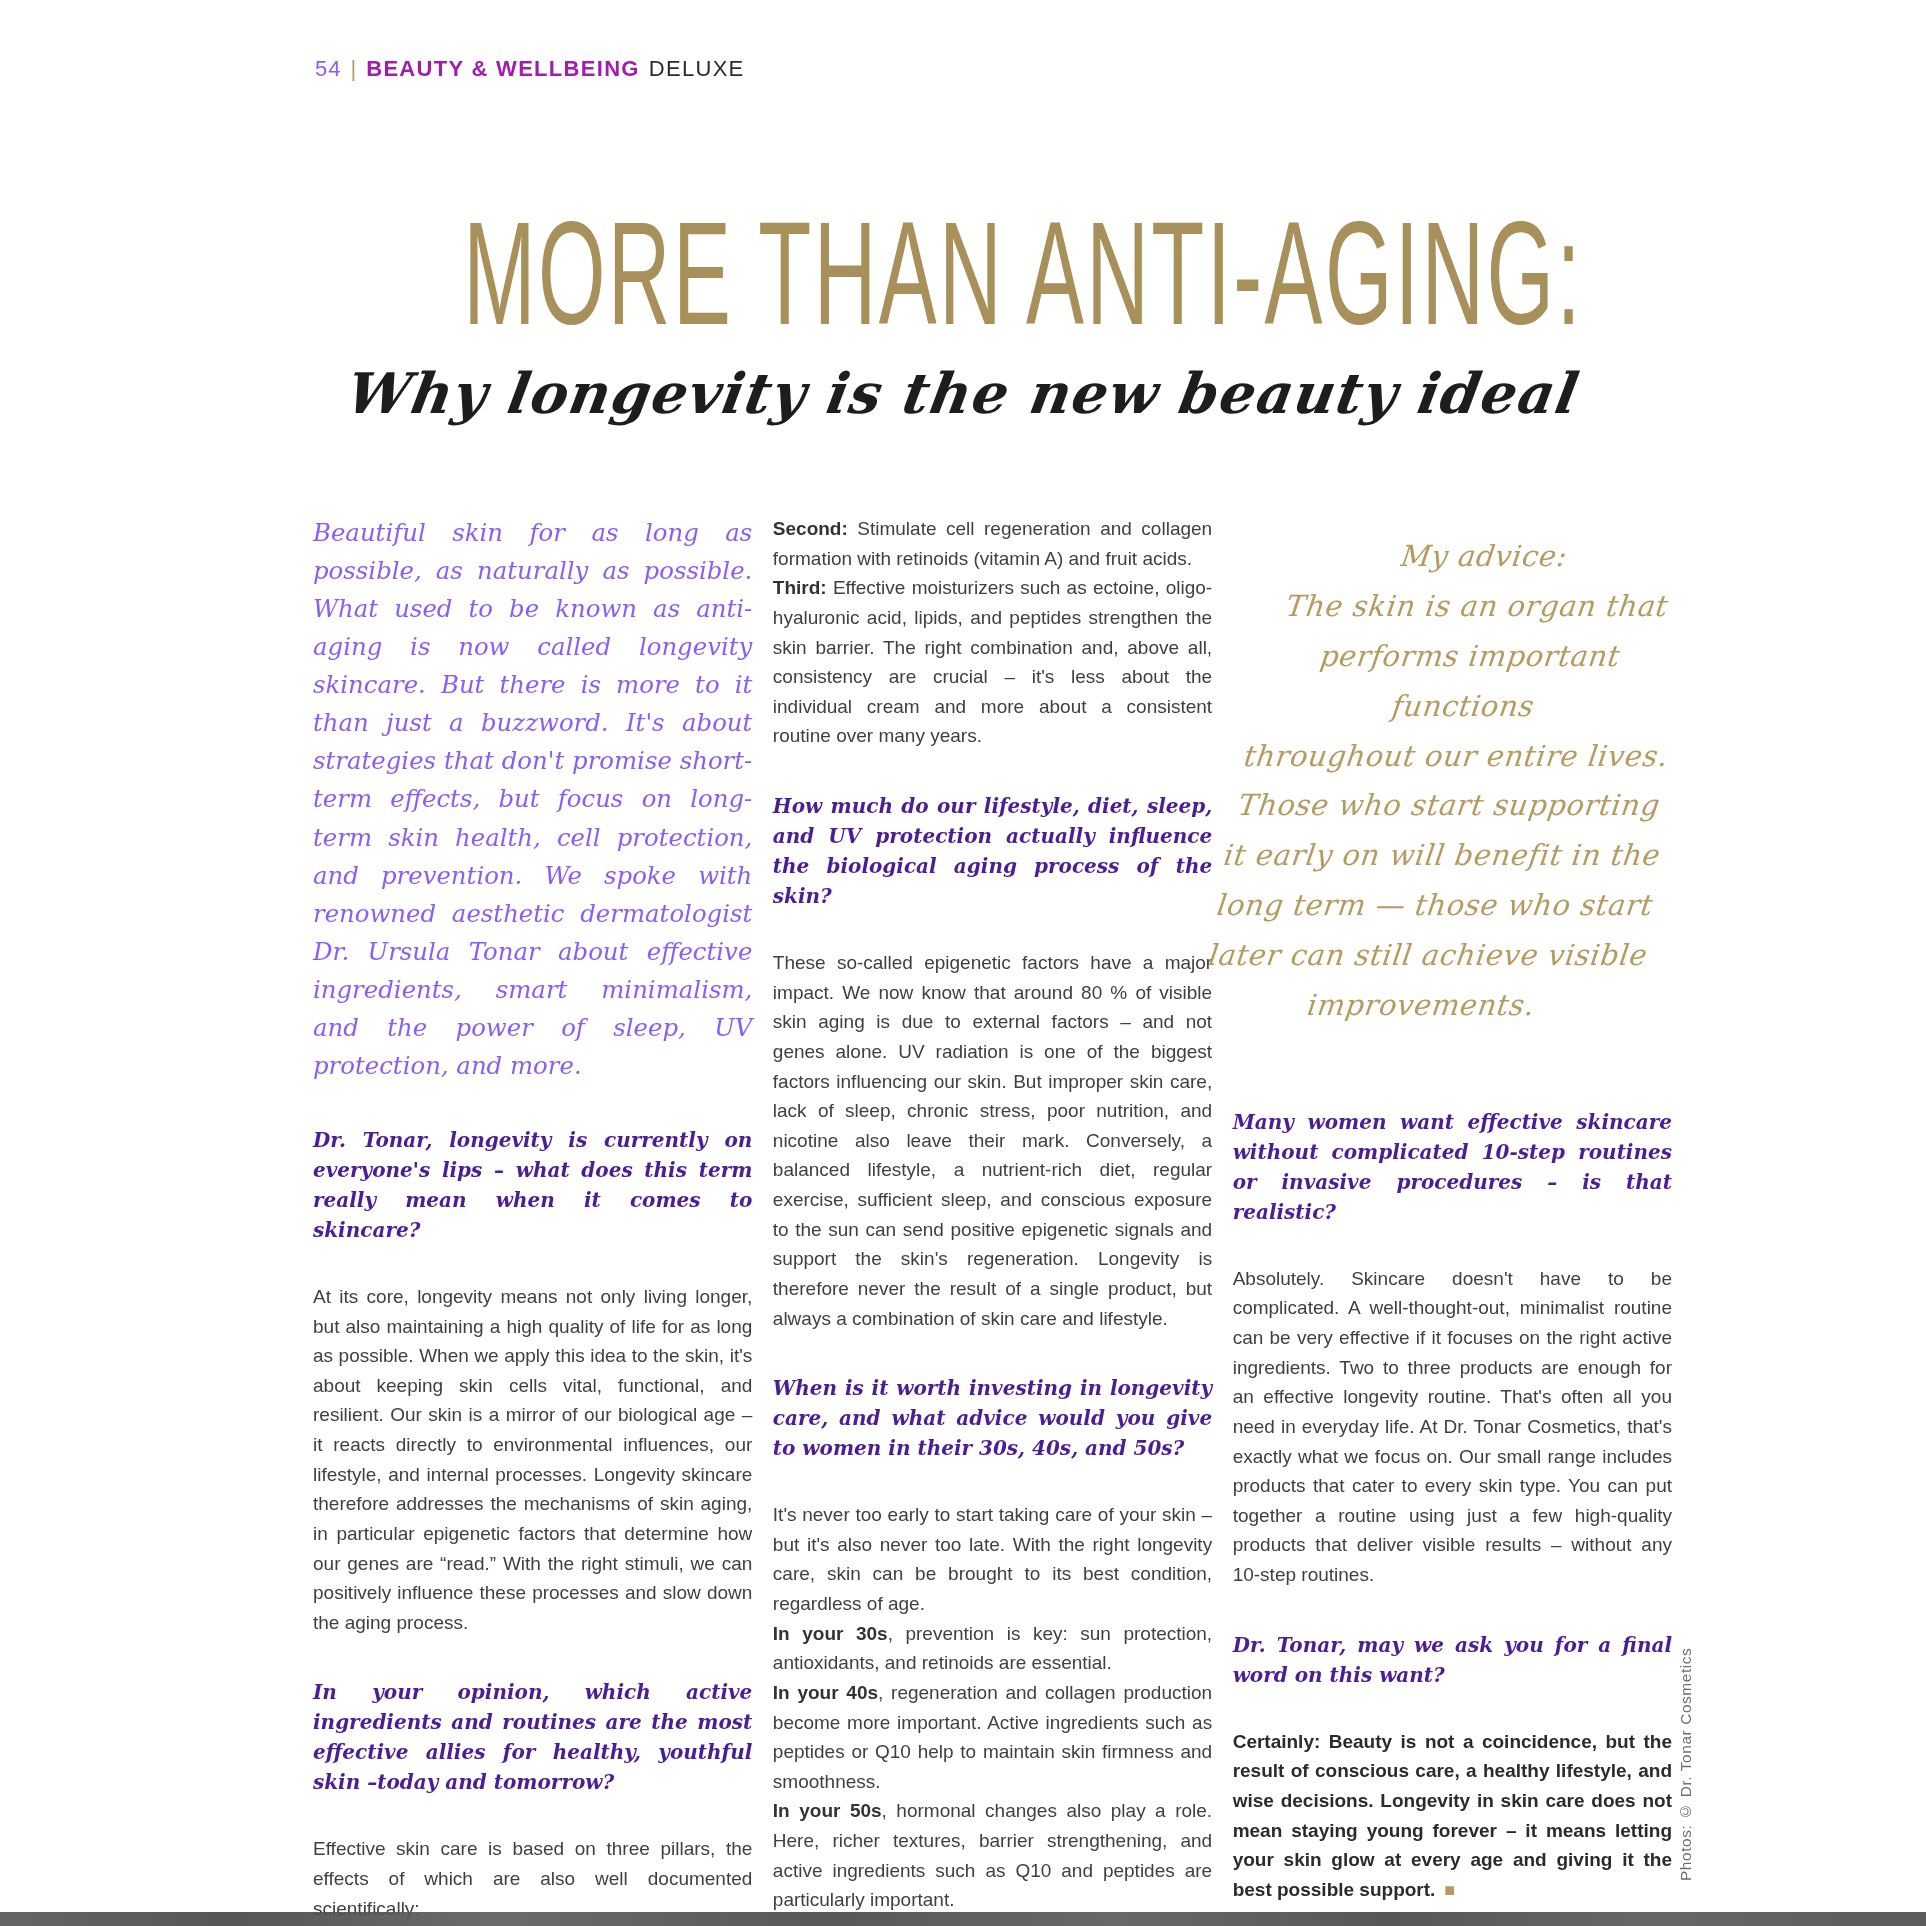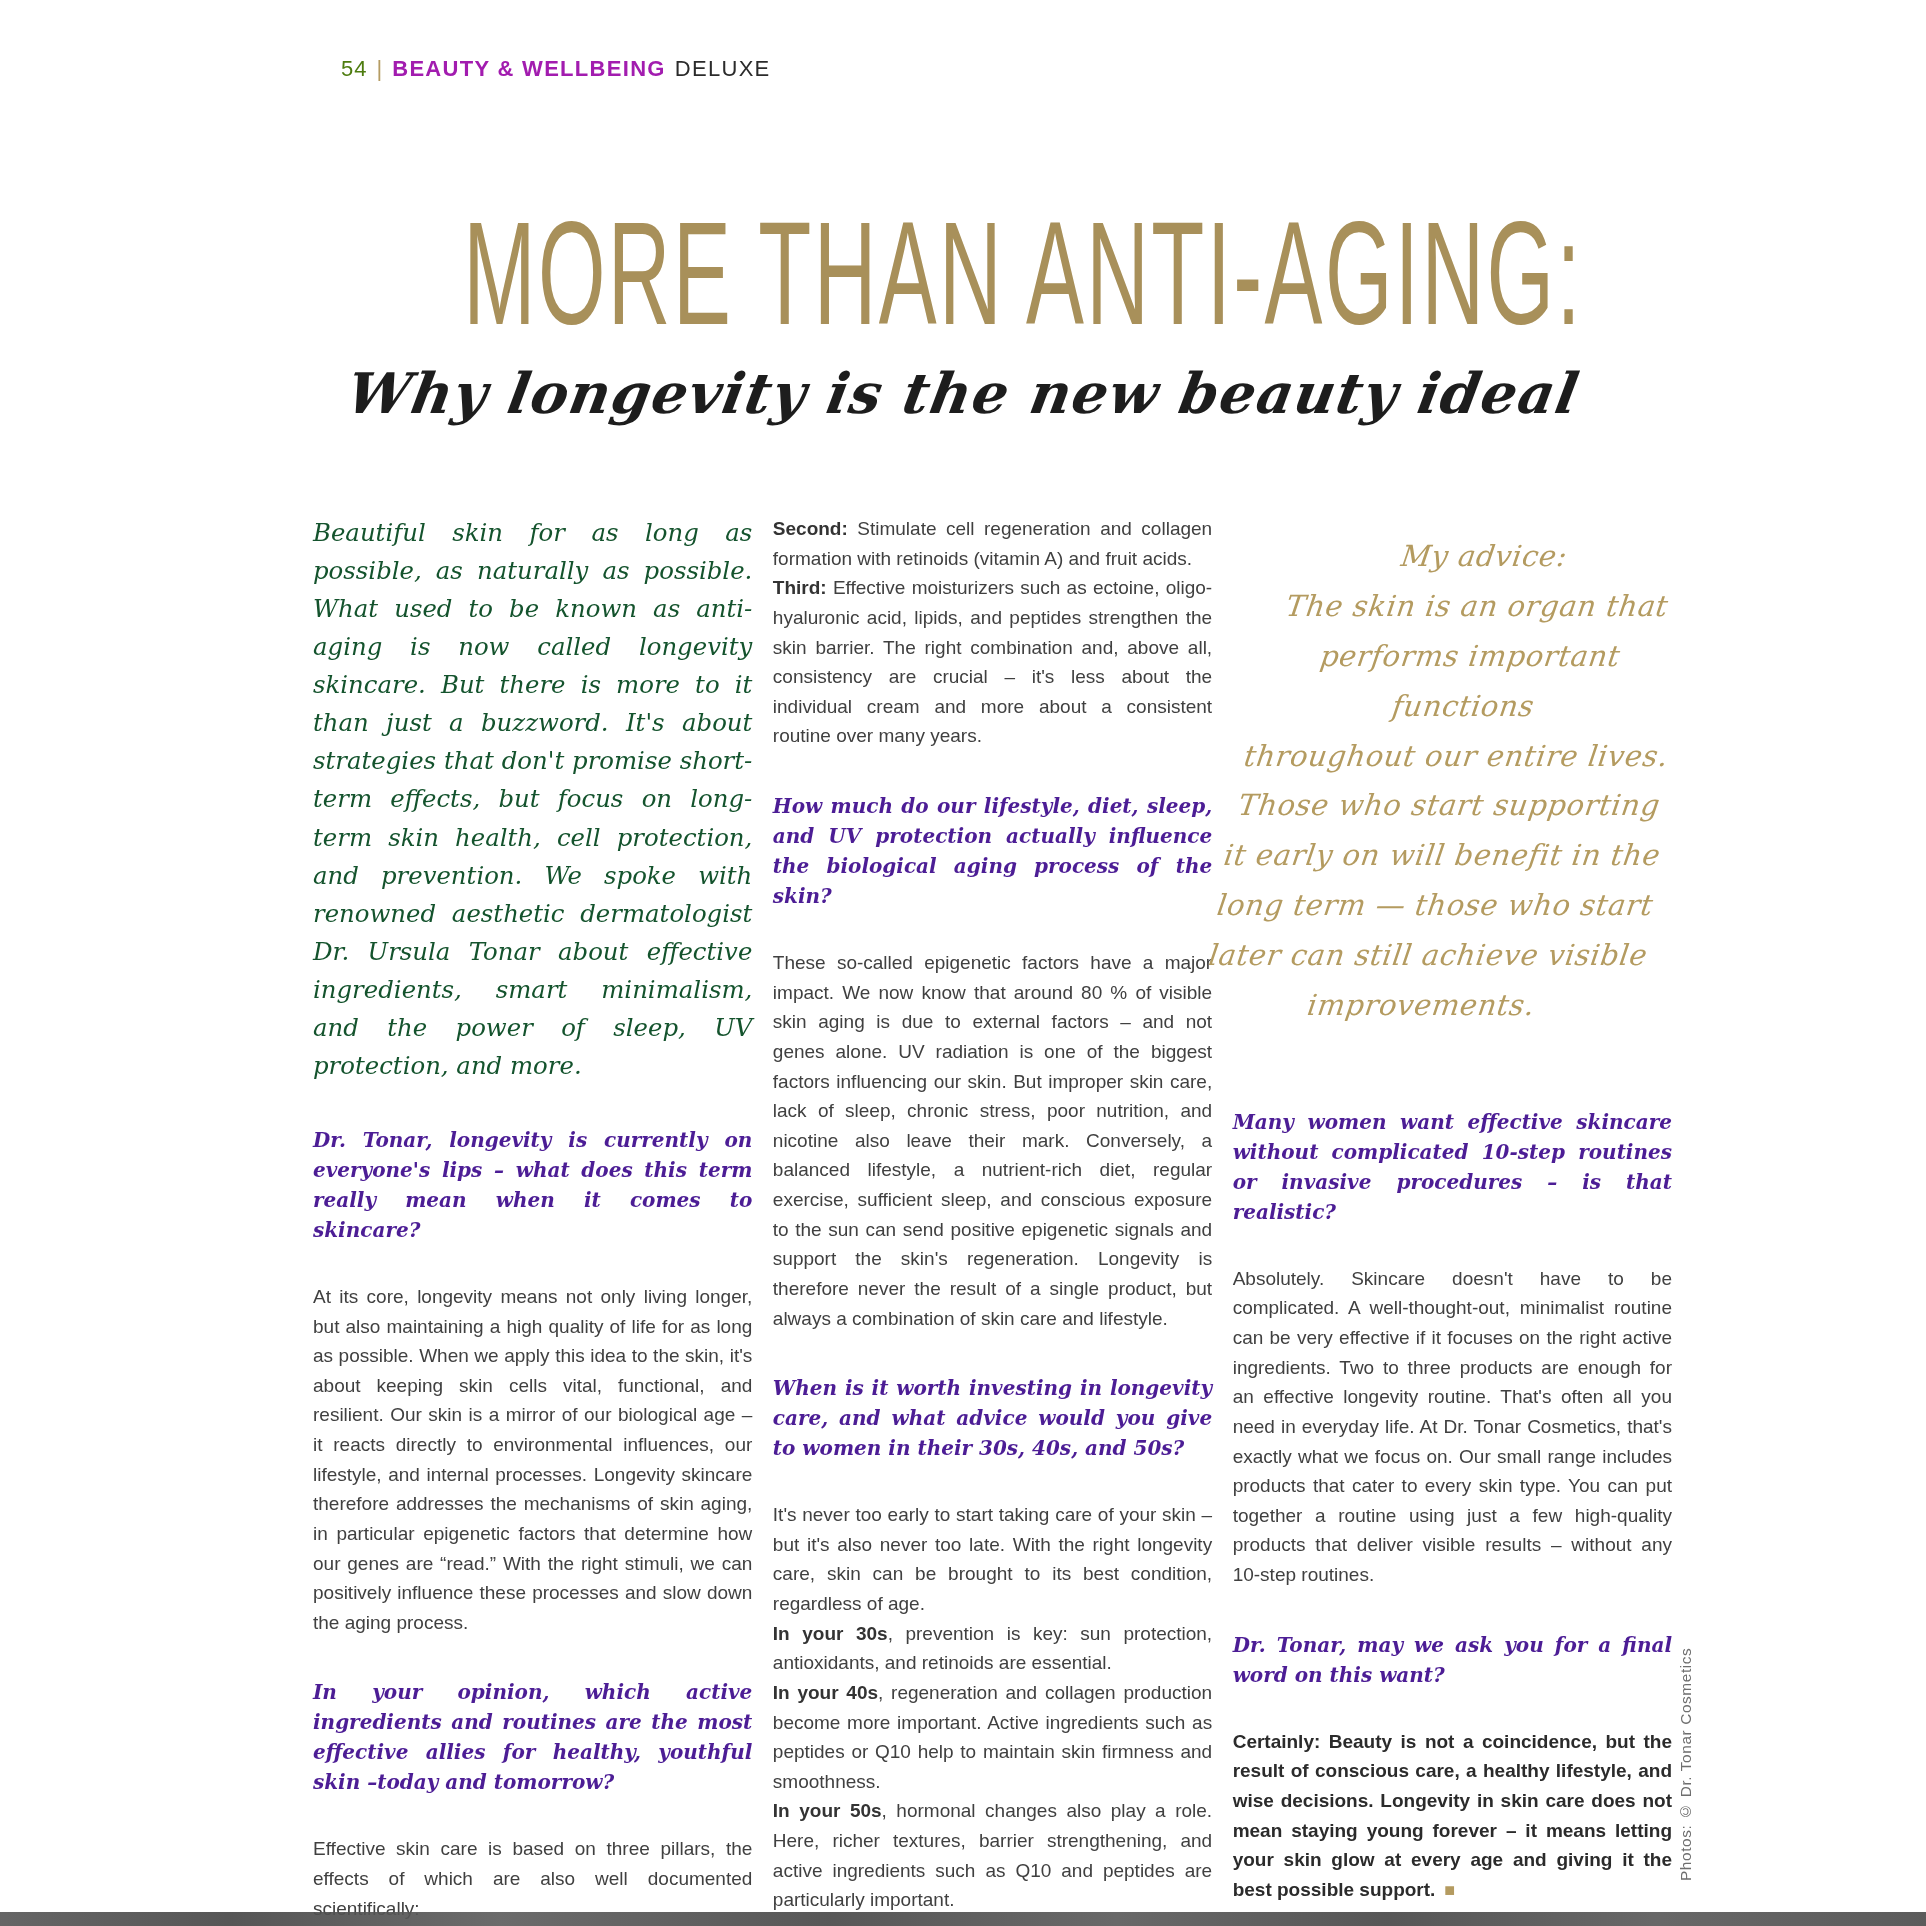--- a/index.html
+++ b/index.html
@@ -9,21 +9,21 @@
     background:#ffffff;
     overflow:hidden;
     font-family:"Liberation Sans","DejaVu Sans",sans-serif;
   }
   
   .runhead{
     position:absolute;left:315px;top:56px;
     font-size:22px;letter-spacing:1px;color:#3a3a3a;
     display:flex;align-items:baseline;gap:9px;
   }
-  .runhead .pagenum{color:#4d7c0f;font-weight:400;margin-left:26px;}
+  .runhead .pagenum{color:#8b5cf6;font-weight:400;}
   .runhead .sep{color:#b executives;}
   .runhead .sep{color:#b59c63;font-weight:400;}
   .runhead .mag{font-weight:700;color:#a21caf;letter-spacing:1.3px;}
   .runhead .edition{font-weight:400;color:#2b2b2b;letter-spacing:1.3px;}
   
   .title-wrap{
     position:absolute;left:0;top:193px;width:1926px;
     text-align:right;
   }
   .title-inner{
@@ -54,21 +54,21 @@
   
   .columns{
     position:absolute;left:313px;top:514px;width:1359px;
     display:grid;grid-template-columns:1fr 1fr 1fr;column-gap:20.5px;
   }
   .col{min-width:0;}
   p{margin:0;}
   .intro{
     font-family:"DejaVu Serif","Liberation Serif",serif;
     font-style:italic;
-    font-size:24.4px;line-height:1.56;color:#14532d;
+    font-size:24.4px;line-height:1.56;color:#8b5cf6;
     text-align:justify;
   }
   .question{
     font-family:"DejaVu Serif","Liberation Serif",serif;
     font-style:italic;font-weight:700;
     font-size:20px;line-height:1.5;color:#4c1d95;
     text-align:justify;
     margin-top:40px;margin-bottom:37px;
   }
   .answer{

